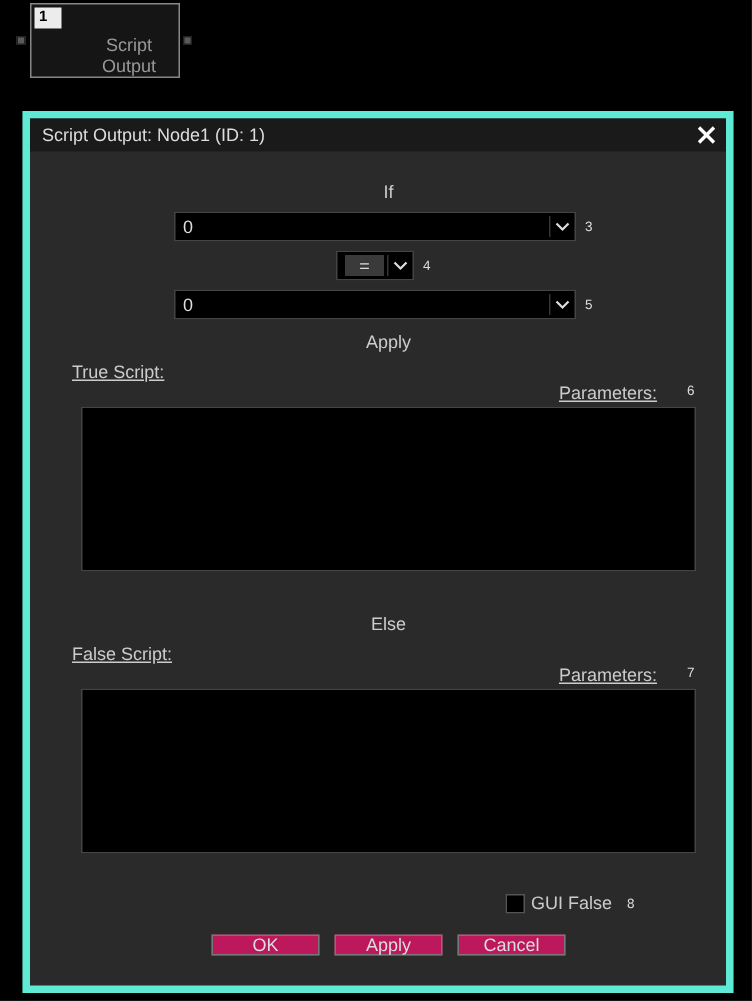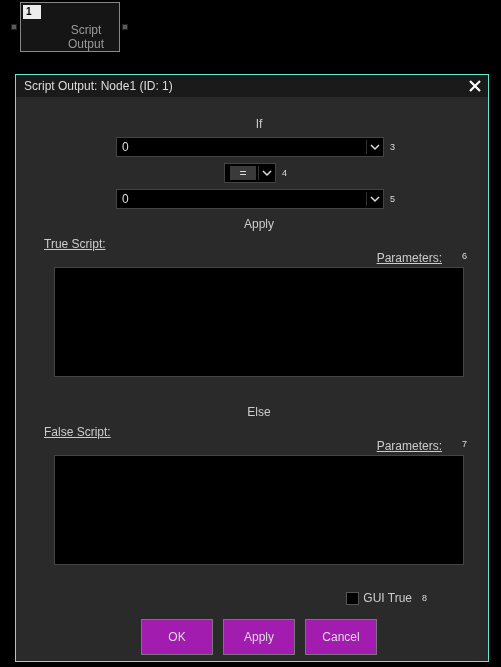--- a/index.html
+++ b/index.html
@@ -55,21 +55,21 @@
 }
 
 
 .dialog {
   position: absolute;
   top: 74px;
   left: 15px;
   width: 474px;
   height: 588px;
   background: #2a2a2a;
-  border: 1px solid #5eead4;
+  border: 5px solid #5eead4;
 }
 .titlebar {
   height: 22px;
   background: #1a1a1a;
   display: flex;
   justify-content: space-between;
   align-items: center;
   padding: 0 4px 0 8px;
   color: #ddd;
   font-size: 12px;
@@ -184,22 +184,22 @@
 }
 
 .button-row {
   display: flex;
   justify-content: center;
   gap: 10px;
   margin-top: 4px;
 }
 .btn {
   width: 72px;
-  height: 36px;
-  background: #a21caf;
+  height: 14px;
+  background: #be185d;
   border: 1px solid #777;
   color: #ddd;
   font-size: 12px;
   cursor: pointer;
   display: flex;
   align-items: center;
   justify-content: center;
 }
 
 .op-val {
@@ -290,21 +290,21 @@
         <div class="text-left" style="margin-top:0">Parameters:</div>
         <span class="rownum">7</span>
       </div>
       <div style="display:flex;justify-content:center">
         <textarea class="textarea" style=""></textarea>
       </div>
     </div>
 
     <div class="gui-delay-row">
       <div class="checkbox"></div>
-      <span>GUI True</span>
+      <span>GUI False</span>
       <span class="rownum" style="margin-left:6px">8</span>
     </div>
 
     <div class="button-row">
       <div class="btn">OK</div>
       <div class="btn">Apply</div>
       <div class="btn">Cancel</div>
     </div>
 
   </div>

